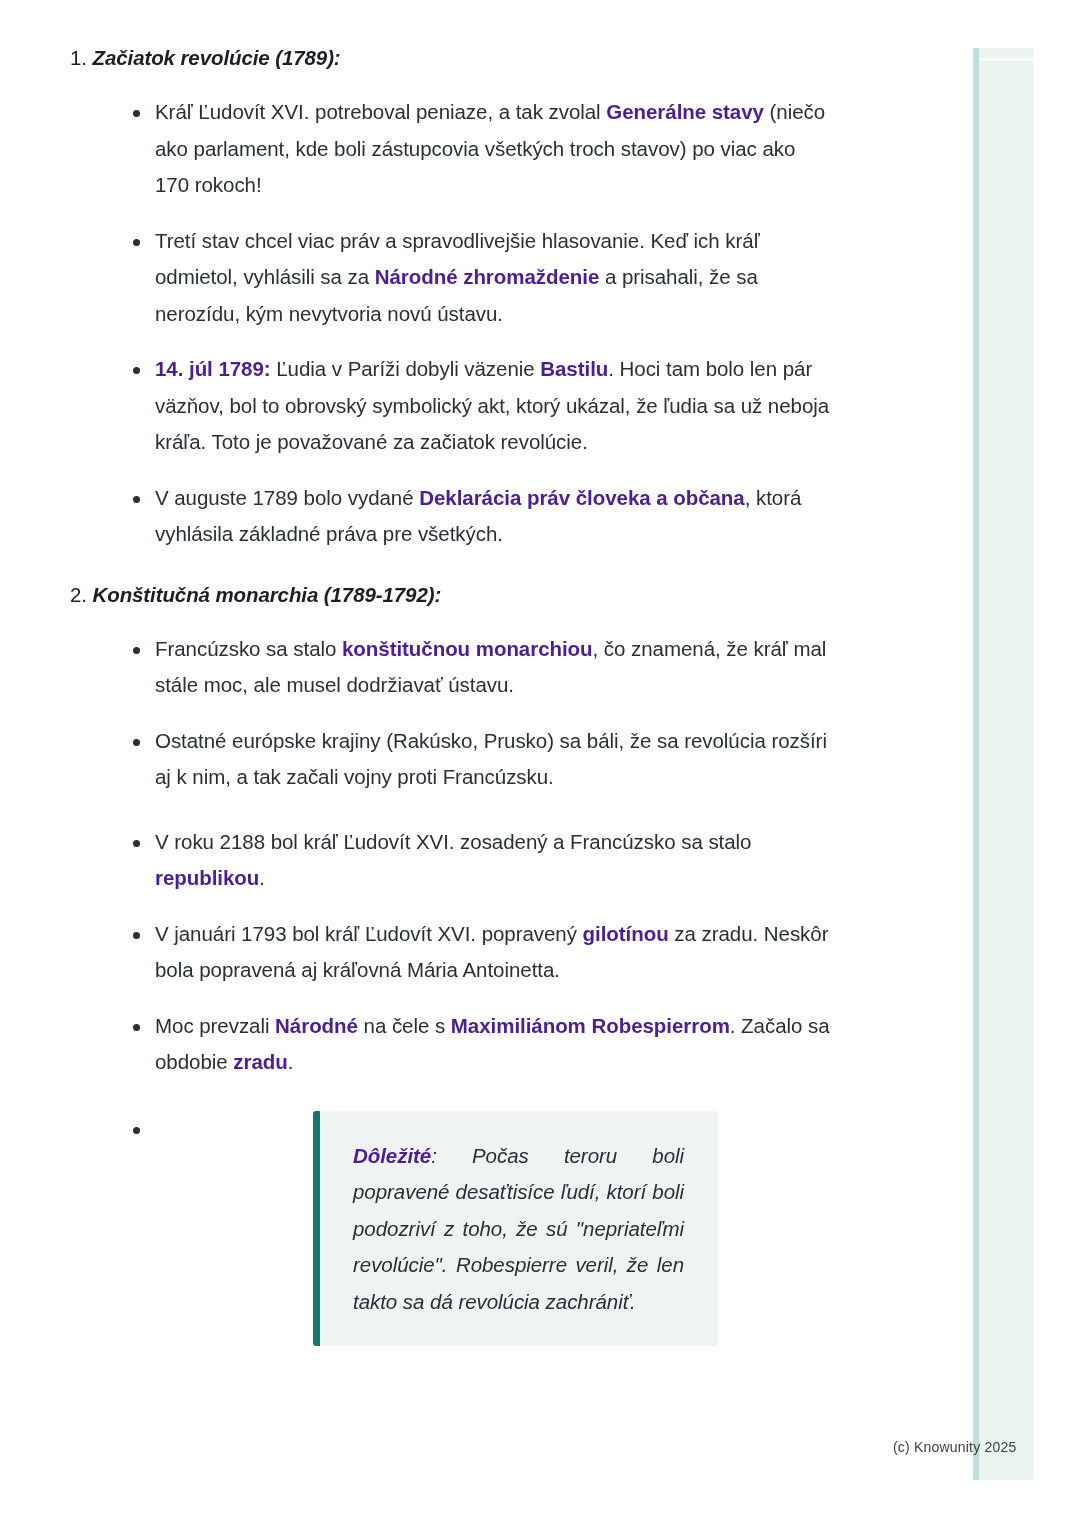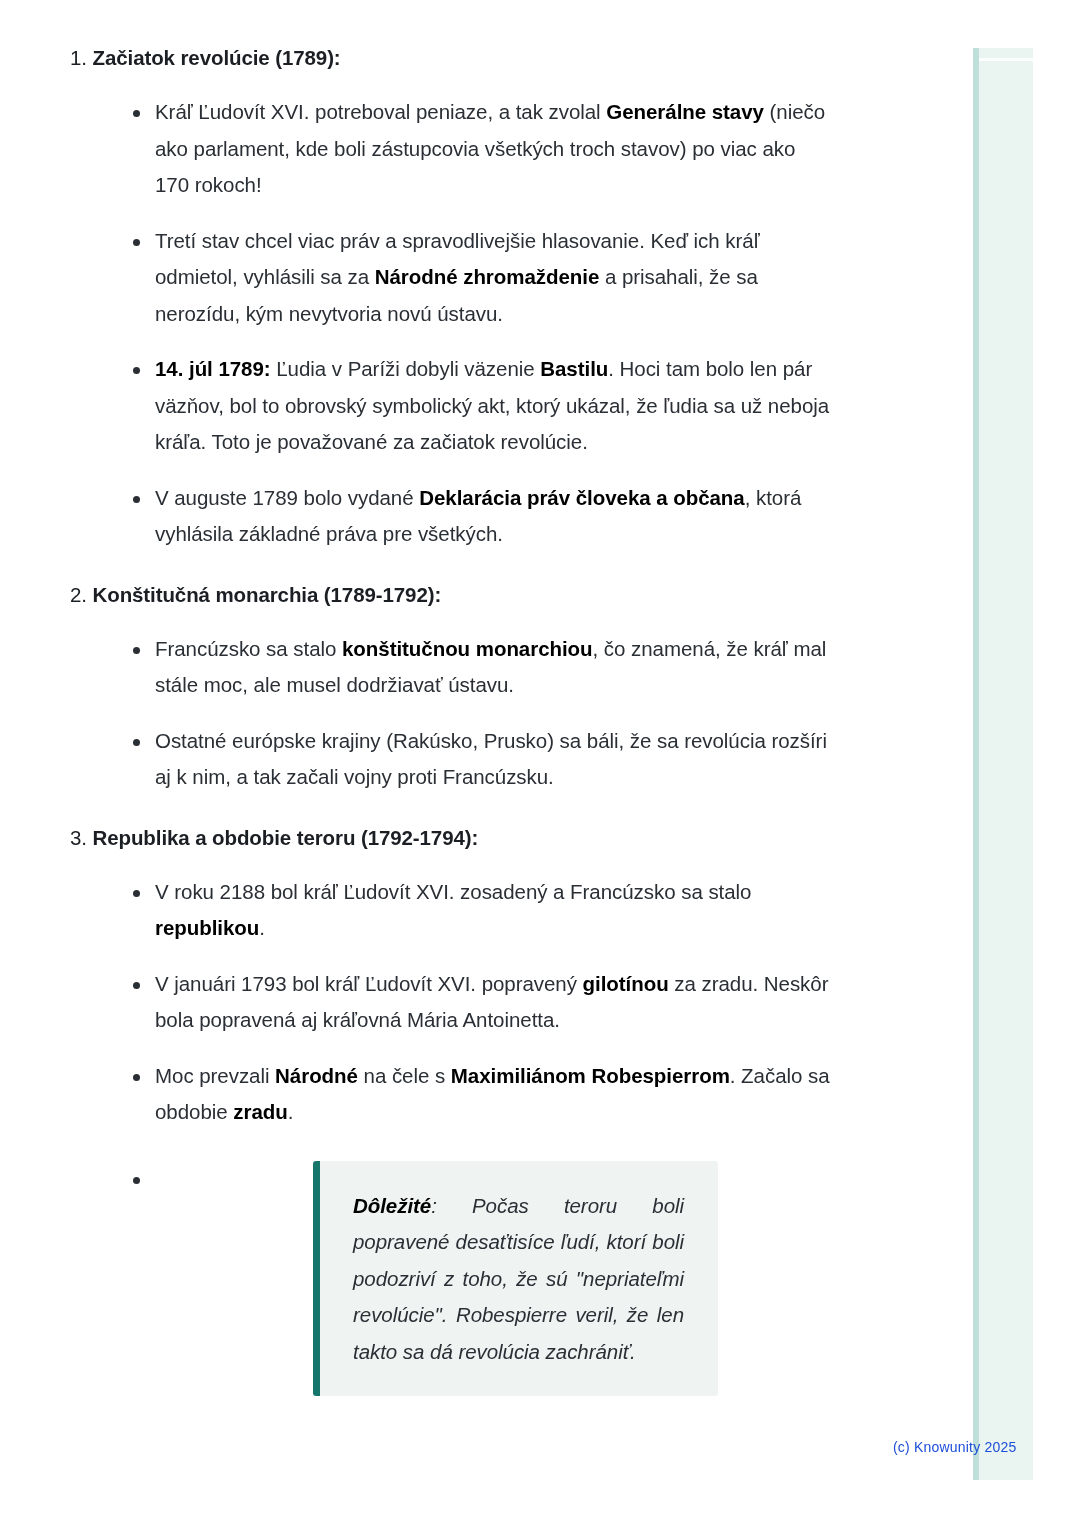--- a/index.html
+++ b/index.html
@@ -58,20 +58,21 @@
     margin: 0 0 22px 0;
     padding-left: 98px;
     text-indent: -28px;
     letter-spacing: -0.1px;
   }
   .section-heading .num {
     font-weight: 400;
   }
   .section-heading .ttl {
     font-weight: 700;
+    font-style: italic;
   }
 
   ul.bullets {
     list-style: none;
     margin: 0 0 28px 0;
     padding: 0;
   }
   ul.bullets > li {
     position: relative;
     padding-left: 155px;
@@ -89,21 +90,21 @@
     left: 133px;
     top: 16px;
     width: 7px;
     height: 7px;
     border-radius: 50%;
     background: #2a2f35;
   }
   ul.bullets > li b,
   ul.bullets > li strong {
     font-weight: 700;
-    color: #000000;
+    color: #4c1d95;
   }
 
   
   li.callout-item {
     padding-left: 0;
     padding-right: 0;
     margin-top: 30px;
     margin-bottom: 34px;
   }
   li.callout-item::before {
@@ -130,21 +131,21 @@
   }
   .callout p b { font-weight: 700; color: #1b1f24; }
 
   
   #watermark {
     position: absolute;
     left: 893px;
     top: 1438px;
     font-size: 14px;
     line-height: 18px;
-    color: #1d4ed8;
+    color: #404040;
     letter-spacing: .2px;
     white-space: nowrap;
     font-family: "Liberation Sans", "DejaVu Sans", sans-serif;
   }
 </style>
 </head>
 <body>
 
 <div id="page">
 
@@ -166,24 +167,20 @@
       <span class="num">2.</span>
       <span class="ttl">Konštitučná monarchia (1789-1792):</span>
     </div>
     <ul class="bullets">
       <li><span>Francúzsko sa stalo </span><b>konštitučnou monarchiou</b><span>, čo znamená, že kráľ mal stále moc, ale musel dodržiavať ústavu.</span></li>
       <li><span>Ostatné európske krajiny (Rakúsko, Prusko) sa báli, že sa revolúcia rozšíri aj k nim, a tak začali vojny proti Francúzsku.</span></li>
     </ul>
   </div>
 
   <div class="section">
-    <div class="section-heading">
-      <span class="num">3.</span>
-      <span class="ttl">Republika a obdobie teroru (1792-1794):</span>
-    </div>
     <ul class="bullets">
       <li><span>V roku 2188 bol kráľ Ľudovít XVI. zosadený a Francúzsko sa stalo </span><b>republikou</b><span>.</span></li>
       <li><span>V januári 1793 bol kráľ Ľudovít XVI. popravený </span><b>gilotínou</b><span> za zradu. Neskôr bola popravená aj kráľovná Mária Antoinetta.</span></li>
       <li><span>Moc prevzali </span><b>Národné</b><span> na čele s </span><b>Maximiliánom Robespierrom</b><span>. Začalo sa obdobie </span><b>zradu</b><span>.</span></li>
 
       <li class="callout-item">
         <div class="callout">
           <p><b>Dôležité</b><span>: Počas teroru boli popravené desaťtisíce ľudí, ktorí boli podozriví z toho, že sú "nepriateľmi revolúcie". Robespierre veril, že len takto sa dá revolúcia zachrániť.</span></p>
         </div>
       </li>

